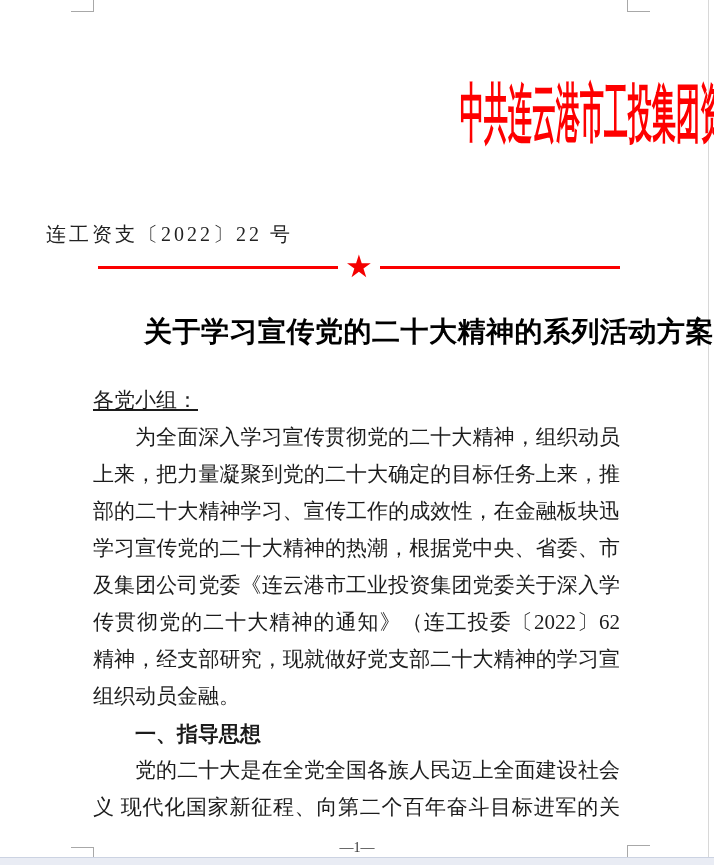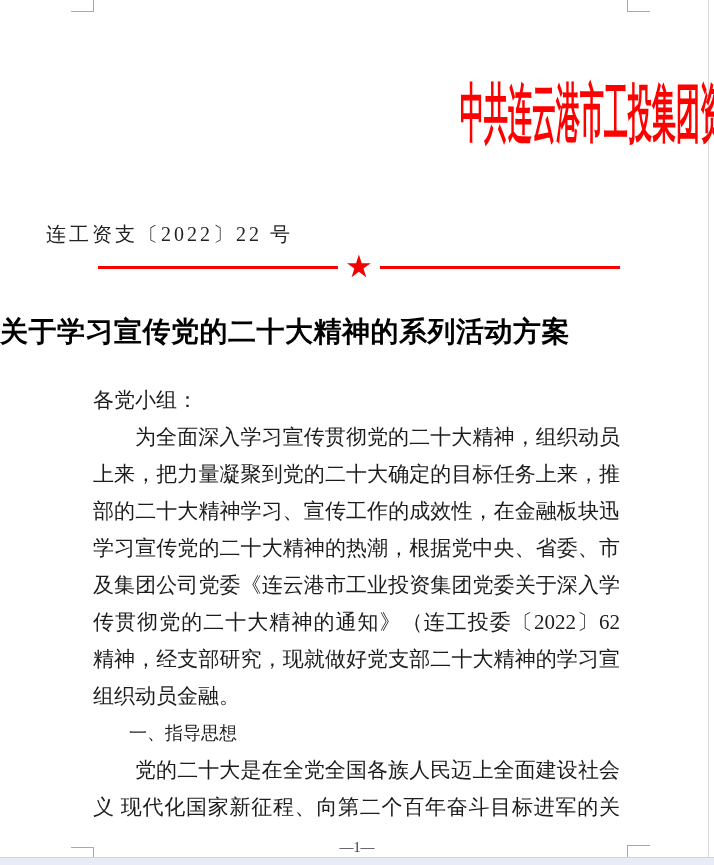--- a/index.html
+++ b/index.html
@@ -48,40 +48,40 @@
   }
 
   .sep-row { position: absolute; top: 252px; left: 98px; right: 94px;
              display: flex; align-items: center; height: 30px; }
   .sep-seg { flex: 1; height: 3px; background: #fb0000; }
   .sep-star { font-size: 31px; line-height: 1; color: #f40000; margin: 0 7px;
               font-family: "DejaVu Sans", sans-serif; transform: translateY(-1px); }
 
   .doc-title {
     position: absolute; top: 313px; left: 0; width: 100%;
-    text-align: left;
+    text-align: right;
     font-family: "Liberation Sans", sans-serif;
     font-weight: bold;
     font-size: 28px; letter-spacing: 0.5px;
     color: #000;
   }
 
   .body-text {
     position: absolute; top: 382px; left: 93px; width: 527px;
     font-size: 21px; line-height: 37px;
     color: #1c1c1c;
   }
   .bline { height: 37px; overflow: hidden; }
   .indent { text-indent: 2em; }
   .jline { text-align: justify; text-align-last: justify; }
-  .salutation { height: 37px; }
+  .salutation { height: 37px; text-decoration: underline; }
   .section-heading {
     height: 37px; text-indent: 2em;
     font-family: "Liberation Sans", sans-serif;
-    font-weight: normal; font-size: 18px;
+    font-weight: bold; font-size: 21px;
   }
 
   .page-number {
     position: absolute; top: 840px; left: 0; width: 100%;
     text-align: center; font-size: 14px; color: #333;
   }
 </style>
 </head>
 <body>
 

